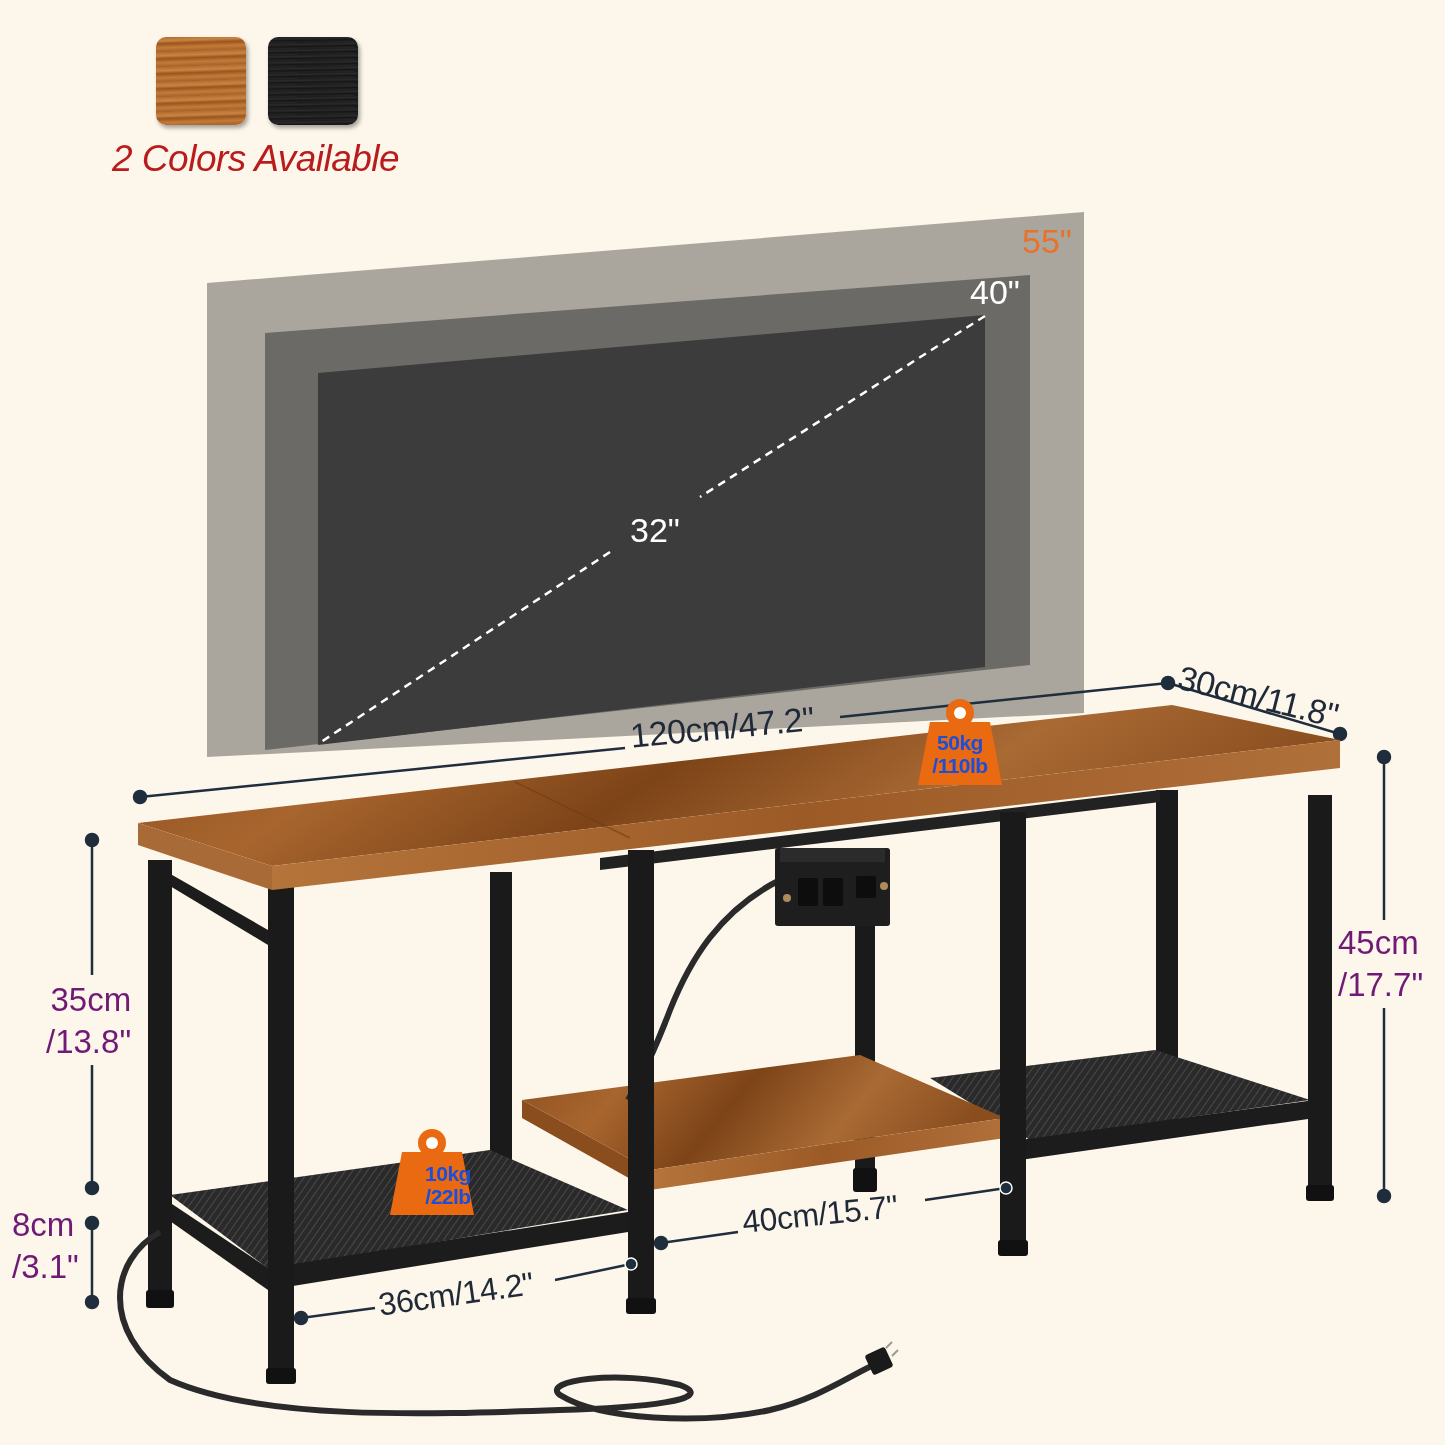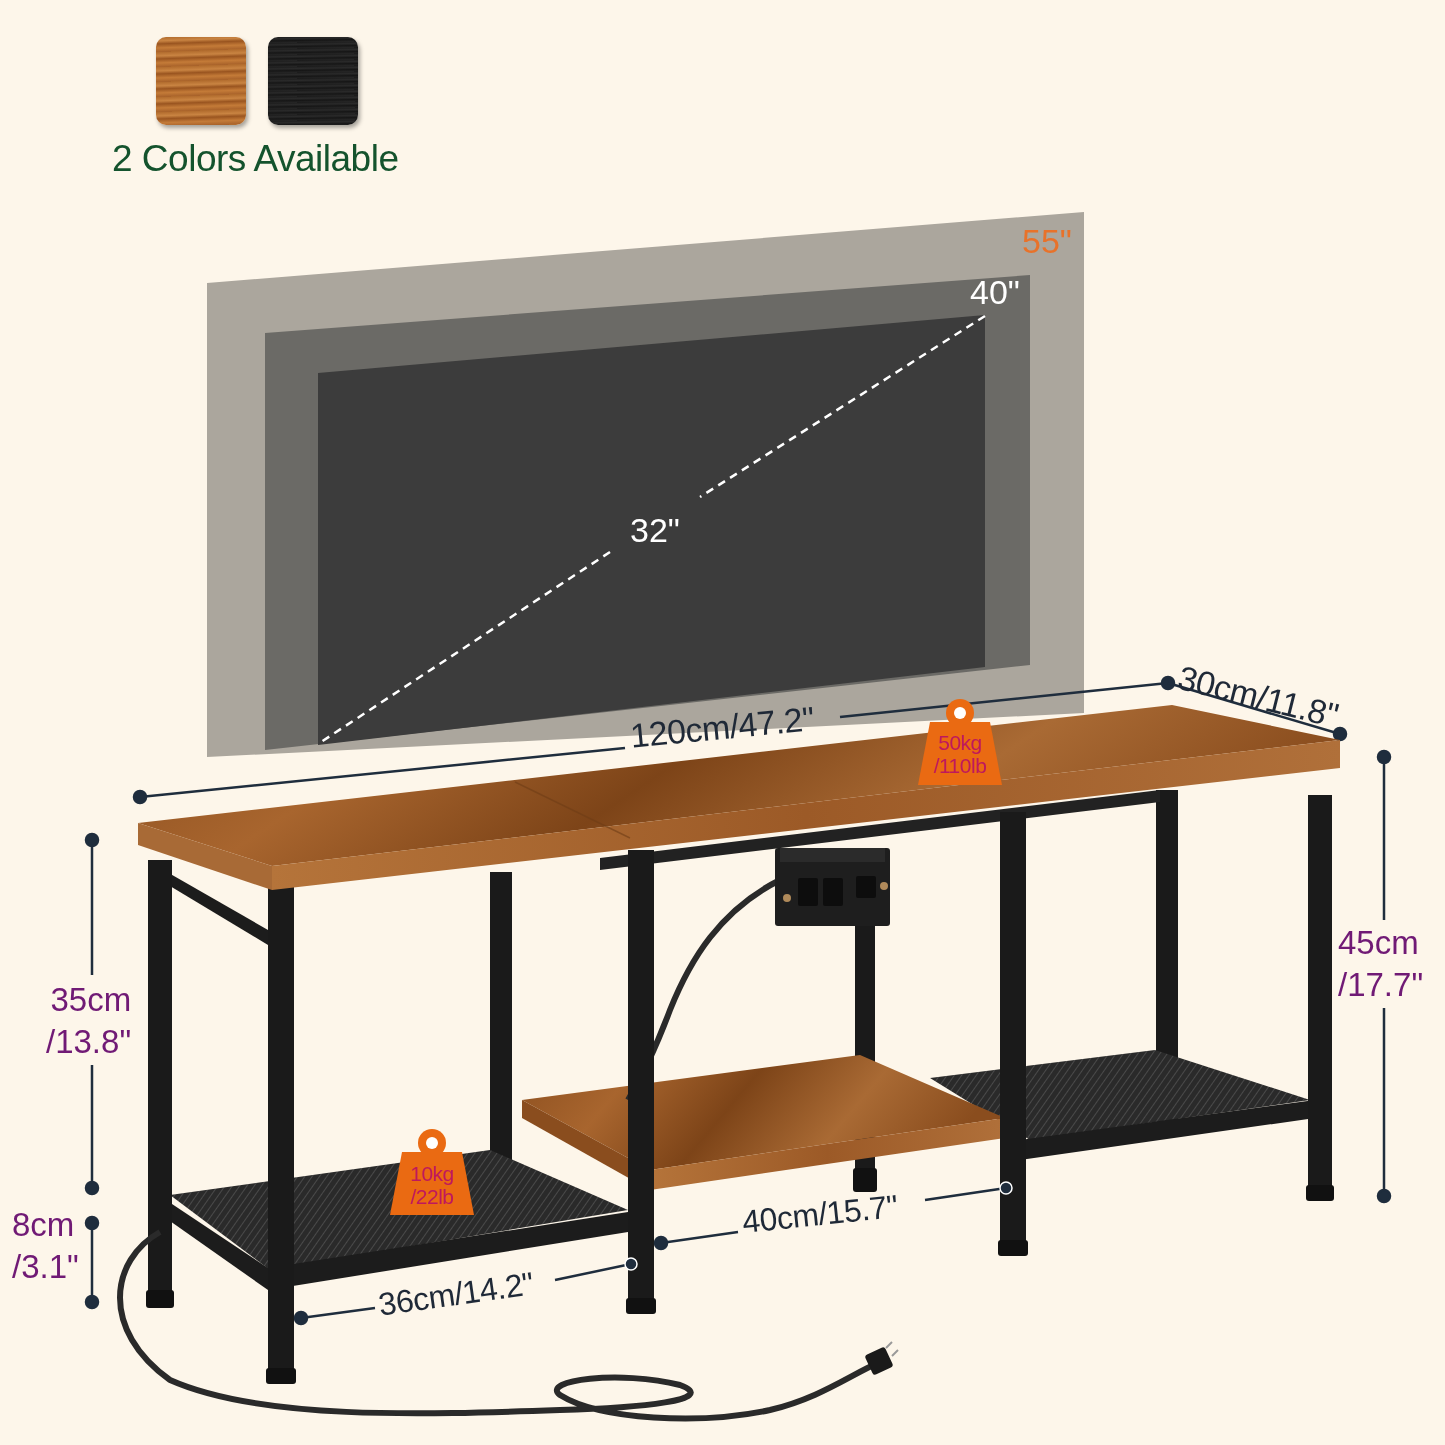--- a/index.html
+++ b/index.html
@@ -4,25 +4,25 @@
 <style>
   html, body { margin:0; padding:0; }
   body { width:1445px; height:1445px; background:#fdf6ea; position:relative; overflow:hidden;
          font-family:"Liberation Sans", sans-serif; color:#1f2937; }
   .abs { position:absolute; }
   .swatch { position:absolute; width:90px; height:88px; border-radius:10px; box-shadow:2px 3px 4px rgba(0,0,0,0.35); }
   .swatch-wood { left:156px; top:37px;
     background: repeating-linear-gradient(178deg, #b06a2c 0px, #c98442 4px, #9a5520 7px, #c47b38 11px, #a8622a 15px); }
   .swatch-black { left:268px; top:37px;
     background: repeating-linear-gradient(179deg, #1c1c1c 0px, #2a2a2a 2px, #161616 4px, #252525 6px); }
-  .colors-label { left:112px; top:138px; font-size:37px; color:#14532d; letter-spacing:-0.5px; white-space:nowrap; }
+  .colors-label { left:112px; top:138px; font-size:37px; color:#b91c1c; letter-spacing:-0.5px; white-space:nowrap;font-style:italic; }
   .dim { position:absolute; font-size:34px; color:#1f2937; white-space:nowrap; letter-spacing:-0.5px; line-height:1; }
   .dim-stack { position:absolute; font-size:33px; color:#701a75; line-height:42px; white-space:nowrap; }
   .tv-label { position:absolute; font-size:34px; line-height:1; white-space:nowrap; }
-  .weight { position:absolute; color:#be185d; font-size:21px; line-height:23px; text-align:center; font-weight:normal; letter-spacing:-0.5px; }
+  .weight { position:absolute; color:#1d4ed8; font-size:21px; line-height:23px; text-align:center; font-weight:bold; letter-spacing:-0.5px; }
   svg.layer { position:absolute; left:0; top:0; }
 </style>
 </head>
 <body>
 
 <div class="swatch swatch-wood"></div>
 <div class="swatch swatch-black"></div>
 <div class="abs colors-label">2 Colors Available</div>
 
 <svg class="layer" width="1445" height="1445" viewBox="0 0 1445 1445">
@@ -193,16 +193,16 @@
   <div>/3.1"</div>
 </div>
 
 <div class="dim" style="left:378px; top:1278px; transform:rotate(-8deg); font-size:32px;">36cm/14.2"</div>
 <div class="dim" style="left:742px; top:1198px; transform:rotate(-6deg); font-size:32px;">40cm/15.7"</div>
 
 <div class="weight" style="left:918px; top:731px; width:84px;">
   <div>50kg</div>
   <div>/110lb</div>
 </div>
-<div class="weight" style="left:390px; top:1162px; width:84px;">
+<div class="weight" style="left:406px; top:1162px; width:84px;">
   <div>10kg</div>
   <div>/22lb</div>
 </div>
 
 </body></html>

